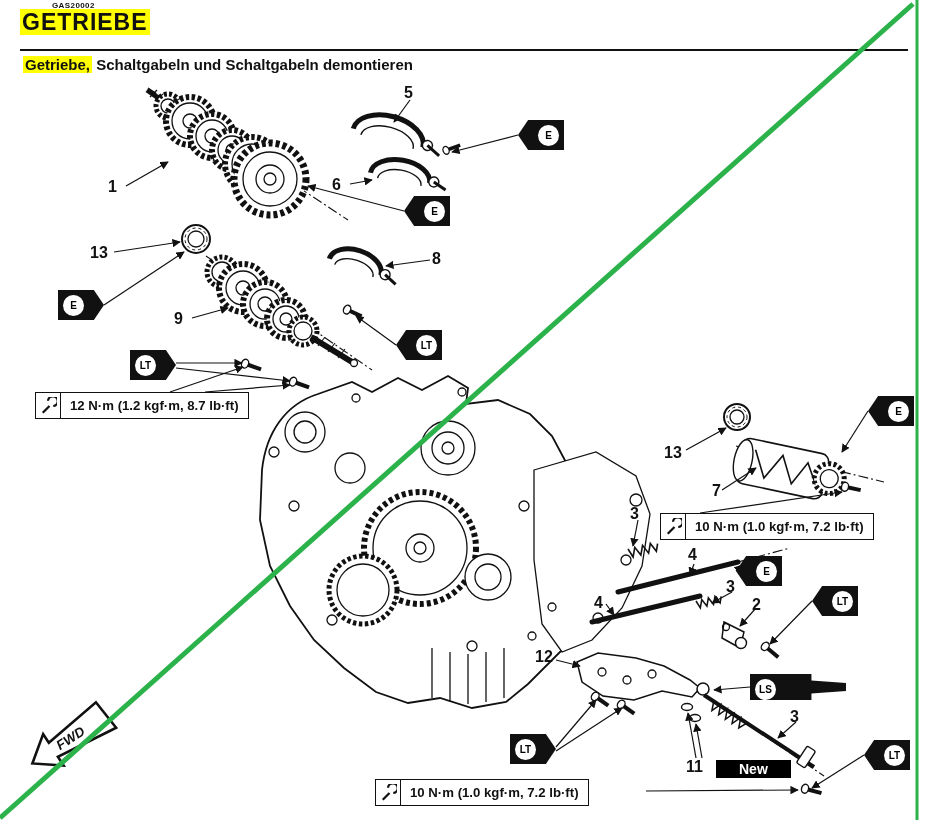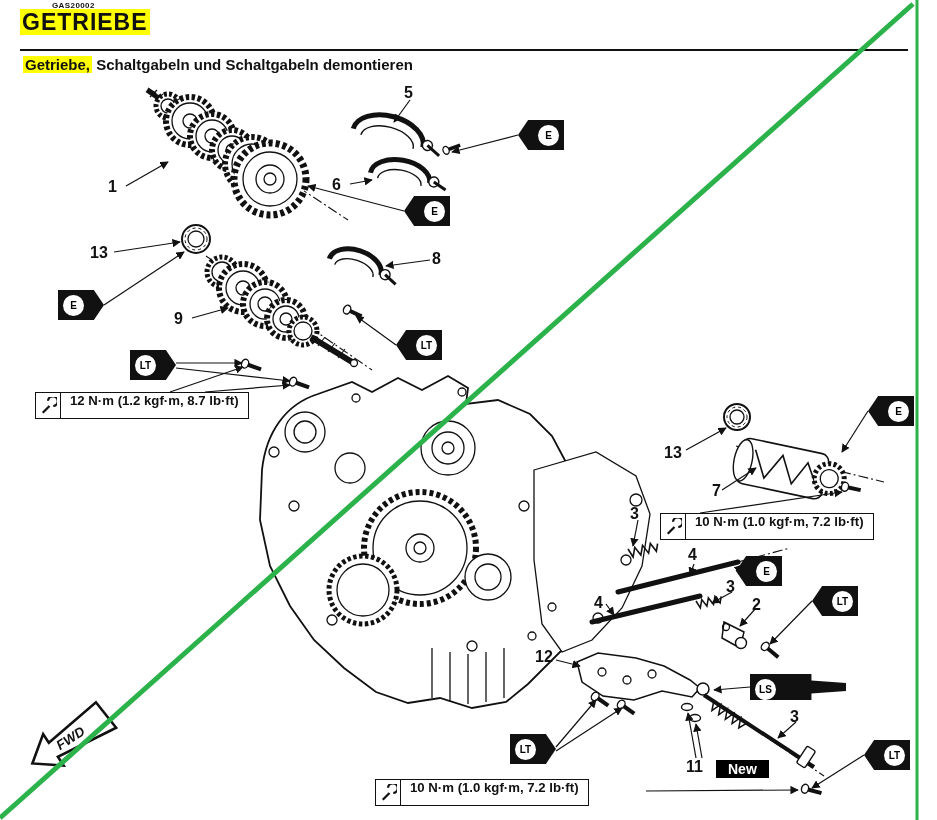--- a/index.html
+++ b/index.html
@@ -6,35 +6,35 @@
   .page{position:relative;width:937px;height:820px;background:#ffffff;overflow:hidden;
         font-family:"Liberation Sans",sans-serif;color:#111;}
   .code{position:absolute;left:20px;top:1px;font-size:8px;font-weight:bold;letter-spacing:.4px;z-index:3;margin-left:32px;}
   .title{position:absolute;left:20px;top:9px;margin:0;font-size:23px;font-weight:bold;letter-spacing:1px;z-index:3;}
   .hl{background:#ffff00;padding:0 2px;margin-top:32px;}
   .rule{position:absolute;left:20px;top:49px;width:888px;height:2.4px;background:#111;z-index:3;}
   .subtitle{position:absolute;left:23px;top:56px;font-size:15px;font-weight:bold;z-index:3;white-space:nowrap;}
   .diagram{position:absolute;left:0;top:0;z-index:1;}
   .overlay{position:absolute;left:0;top:0;z-index:5;pointer-events:none;}
   .callout{position:absolute;font-size:16px;font-weight:bold;z-index:3;}
-  .torque{position:absolute;display:inline-flex;align-items:flex-start;border:1.7px solid #111;
+  .torque{position:absolute;display:inline-flex;align-items:center;border:1.7px solid #111;
           background:#fff;height:25px;font-weight:bold;font-size:13.2px;z-index:3;white-space:nowrap;}
   .torque .wrench{width:24px;align-self:stretch;display:flex;align-items:center;justify-content:center;
           border-right:1.7px solid #111;}
   .torque .t-text{padding:0 9px;}
   .flag{position:absolute;width:46px;height:30px;background:#111;display:flex;align-items:center;z-index:3;}
   .flag.pl{clip-path:polygon(0 50%,22% 0,100% 0,100% 100%,22% 100%);justify-content:flex-end;padding-right:5px;box-sizing:border-box;}
   .flag.pr{clip-path:polygon(0 0,78% 0,100% 50%,78% 100%,0 100%);justify-content:flex-start;padding-left:5px;box-sizing:border-box;}
   .fc{width:21px;height:21px;border-radius:50%;background:#fff;color:#000;font-size:10px;font-weight:bold;
       display:flex;align-items:center;justify-content:center;flex:0 0 auto;}
   .ls-gun{position:absolute;left:750px;top:674px;width:96px;height:26px;background:#111;display:flex;
       align-items:flex-end;padding-left:5px;box-sizing:border-box;z-index:3;
       clip-path:polygon(0 0,64% 0,64% 25%,100% 35%,100% 65%,64% 75%,64% 100%,0 100%);}
   .new-tag{position:absolute;left:716px;top:760px;background:#000;color:#fff;font-weight:bold;
-      font-size:14px;padding:1px 12px;z-index:3;}
+      font-size:14px;padding:1px 23px;z-index:3;}
   .fwd{position:absolute;left:22px;top:716px;width:96px;height:46px;transform:rotate(-33deg);z-index:3;}
 </style>
 </head>
 <body>
 
 <div class="page">
 
   <div class="code">GAS20002</div>
   <h1 class="title"><span class="hl">GETRIEBE</span></h1>
   <div class="rule"></div>

